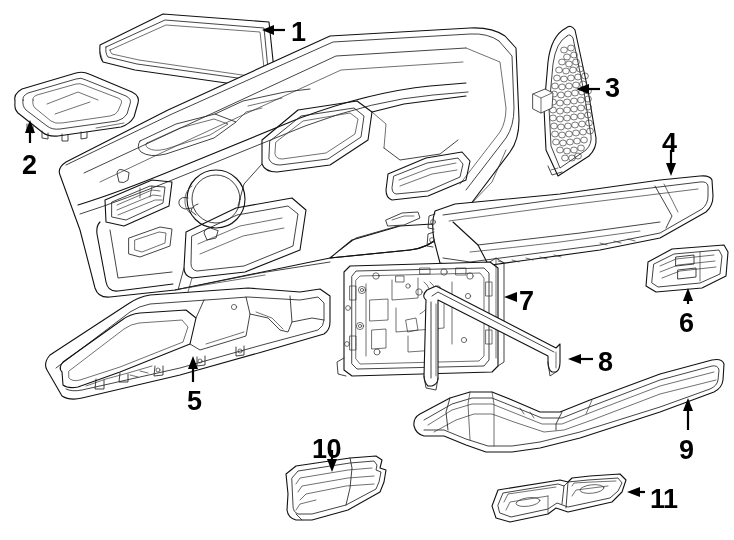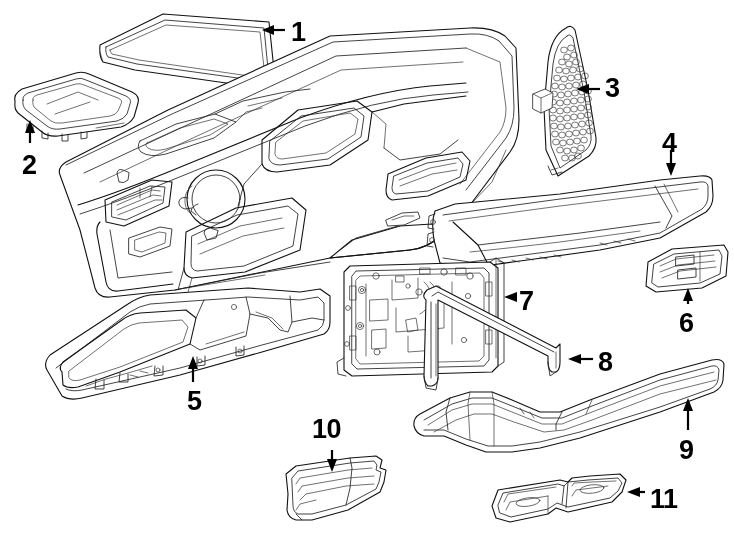--- a/index.html
+++ b/index.html
@@ -515,16 +515,16 @@
 
   <div class="callout-num" style="left:291px; top:19px;">1</div>
   <div class="callout-num" style="left:22px;  top:152px;">2</div>
   <div class="callout-num" style="left:605px; top:75px;">3</div>
   <div class="callout-num" style="left:662px; top:130px;">4</div>
   <div class="callout-num" style="left:187px; top:388px;">5</div>
   <div class="callout-num" style="left:679px; top:310px;">6</div>
   <div class="callout-num" style="left:519px; top:288px;">7</div>
   <div class="callout-num" style="left:598px; top:349px;">8</div>
   <div class="callout-num" style="left:679px; top:437px;">9</div>
-  <div class="callout-num" style="left:312px; top:416px;">10</div>
+  <div class="callout-num" style="left:312px; top:436px;">10</div>
   <div class="callout-num" style="left:650px; top:486px;">11</div>
 
 </div>
 
 </body></html>

